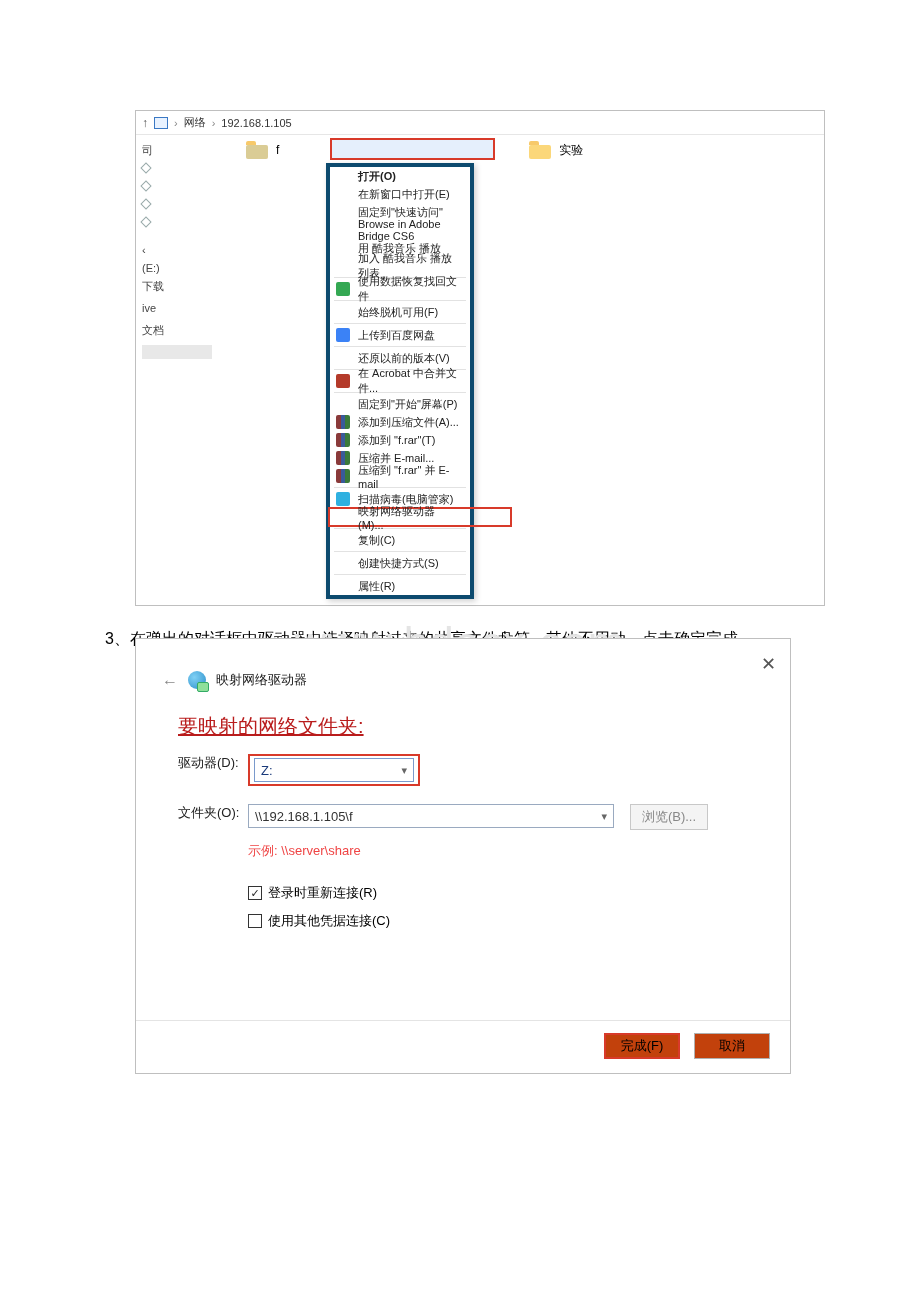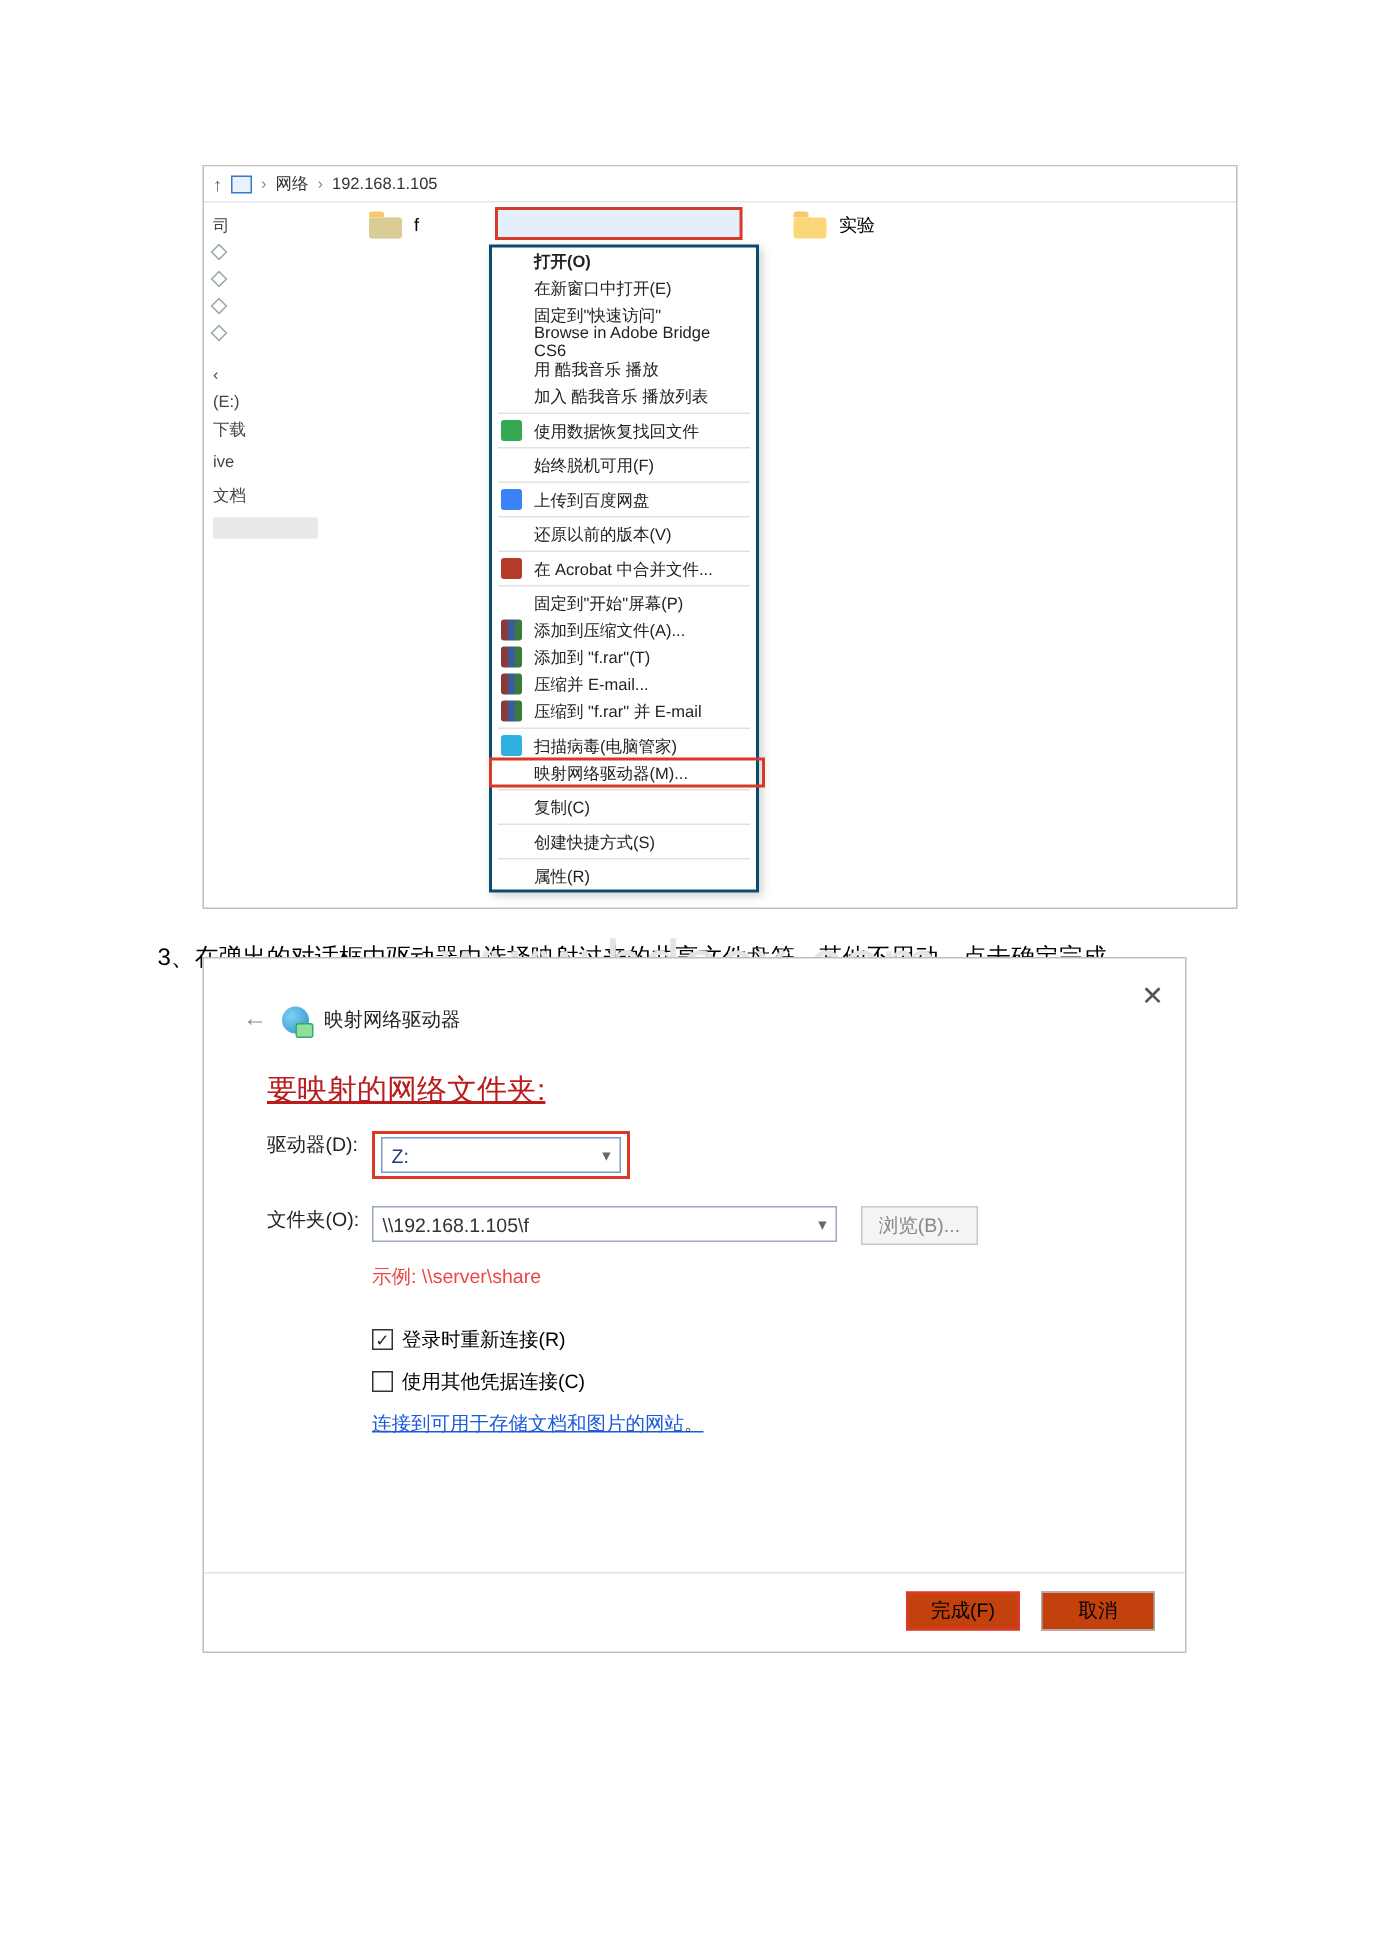--- a/index.html
+++ b/index.html
@@ -64,21 +64,21 @@
   .folder-icon::after {
     content:""; position:absolute; left:0;top:4px;width:22px;height:14px;background:#fbd77a;border-radius:2px;
   }
   .folder.sel .folder-icon::after { box-shadow: inset 0 0 0 20px rgba(120,170,230,0.25); }
 
   .sel-box {
     position:absolute; left:104px; top:3px; width:165px; height:22px; border:2px solid #d83a2a; background:rgba(180,210,245,0.35);
   }
   
   .ctx {
-    position:absolute; left:100px; top:28px; width:180px; background:#fff; border:2px solid #0c4a6e;
+    position:absolute; left:100px; top:28px; width:148px; background:#fff; border:4px solid #0c4a6e;
     box-shadow: 2px 2px 6px rgba(0,0,0,0.2);
     font-size: 11px;
   }
   .ctx-item {
     display:flex; align-items:center; padding:3px 10px 3px 28px; height:18px; position:relative; color:#222;
   }
   .ctx-item.bold { font-weight:bold; }
   .ctx-sep { height:0; border-top:1px solid #e2e2e2; margin:2px 4px; }
   .ctx-item .ic {
     position:absolute; left:6px; top:2px; width:14px; height:14px; border-radius:2px;
@@ -142,21 +142,21 @@
   .row .lbl { width:70px; color:#222; }
   .drive-box {
     border:2px solid #d83a2a; padding:2px 4px; display:flex; align-items:center;
   }
   .drive-select {
     width:160px; height:24px; border:1px solid #7a9acc; background:#fff; display:flex; align-items:center; justify-content:space-between; padding:0 6px;
     color:#1a3a7a; font-size:13px;
   }
   .chev { color:#666; font-size:11px; }
   .folder-input {
-    width:310px; height:24px; border:1px solid #9aaac0; padding:0 6px; display:flex; align-items:center; justify-content:space-between; color:#333; font-size:13px;
+    width:366px; height:24px; border:1px solid #9aaac0; padding:0 6px; display:flex; align-items:center; justify-content:space-between; color:#333; font-size:13px;
   }
   .browse-btn {
     margin-left:16px; width:78px; height:26px; border:1px solid #c8c8c8; background:#f4f4f4; color:#888; font-size:13px; display:flex;align-items:center;justify-content:center;
   }
   .example { margin-left:88px; color:#ef4444; font-size:13px; margin-top:-6px; margin-bottom:24px; }
   .chk-row { margin-left:88px; display:flex; align-items:center; gap:6px; margin-bottom:10px; font-size:13px; }
   .chk {
     width:14px;height:14px;border:1px solid #333; display:inline-flex;align-items:center;justify-content:center;font-size:11px;color:#222;background:#fff;
   }
   .linktxt { margin-left:88px; color:#1a5adb; text-decoration:underline; font-size:13px; }
@@ -365,23 +365,20 @@
 
     <div class="chk-row">
       <span class="chk">✓</span>
       <span>登录时重新连接(R)</span>
     </div>
     <div class="chk-row">
       <span class="chk"></span>
       <span>使用其他凭据连接(C)</span>
     </div>
 
-    <div class="linktxt">
-      <span>连接到可用于存储文档和图片的网站</span><span class="period">。</span>
-    </div>
 
     <div class="dlg-footer">
       <div class="btn primary-hl">
           <span>完成(F)</span>
         </div>
       <div class="btn">
           <span>取消</span>
         </div>
     </div>
   </div>

